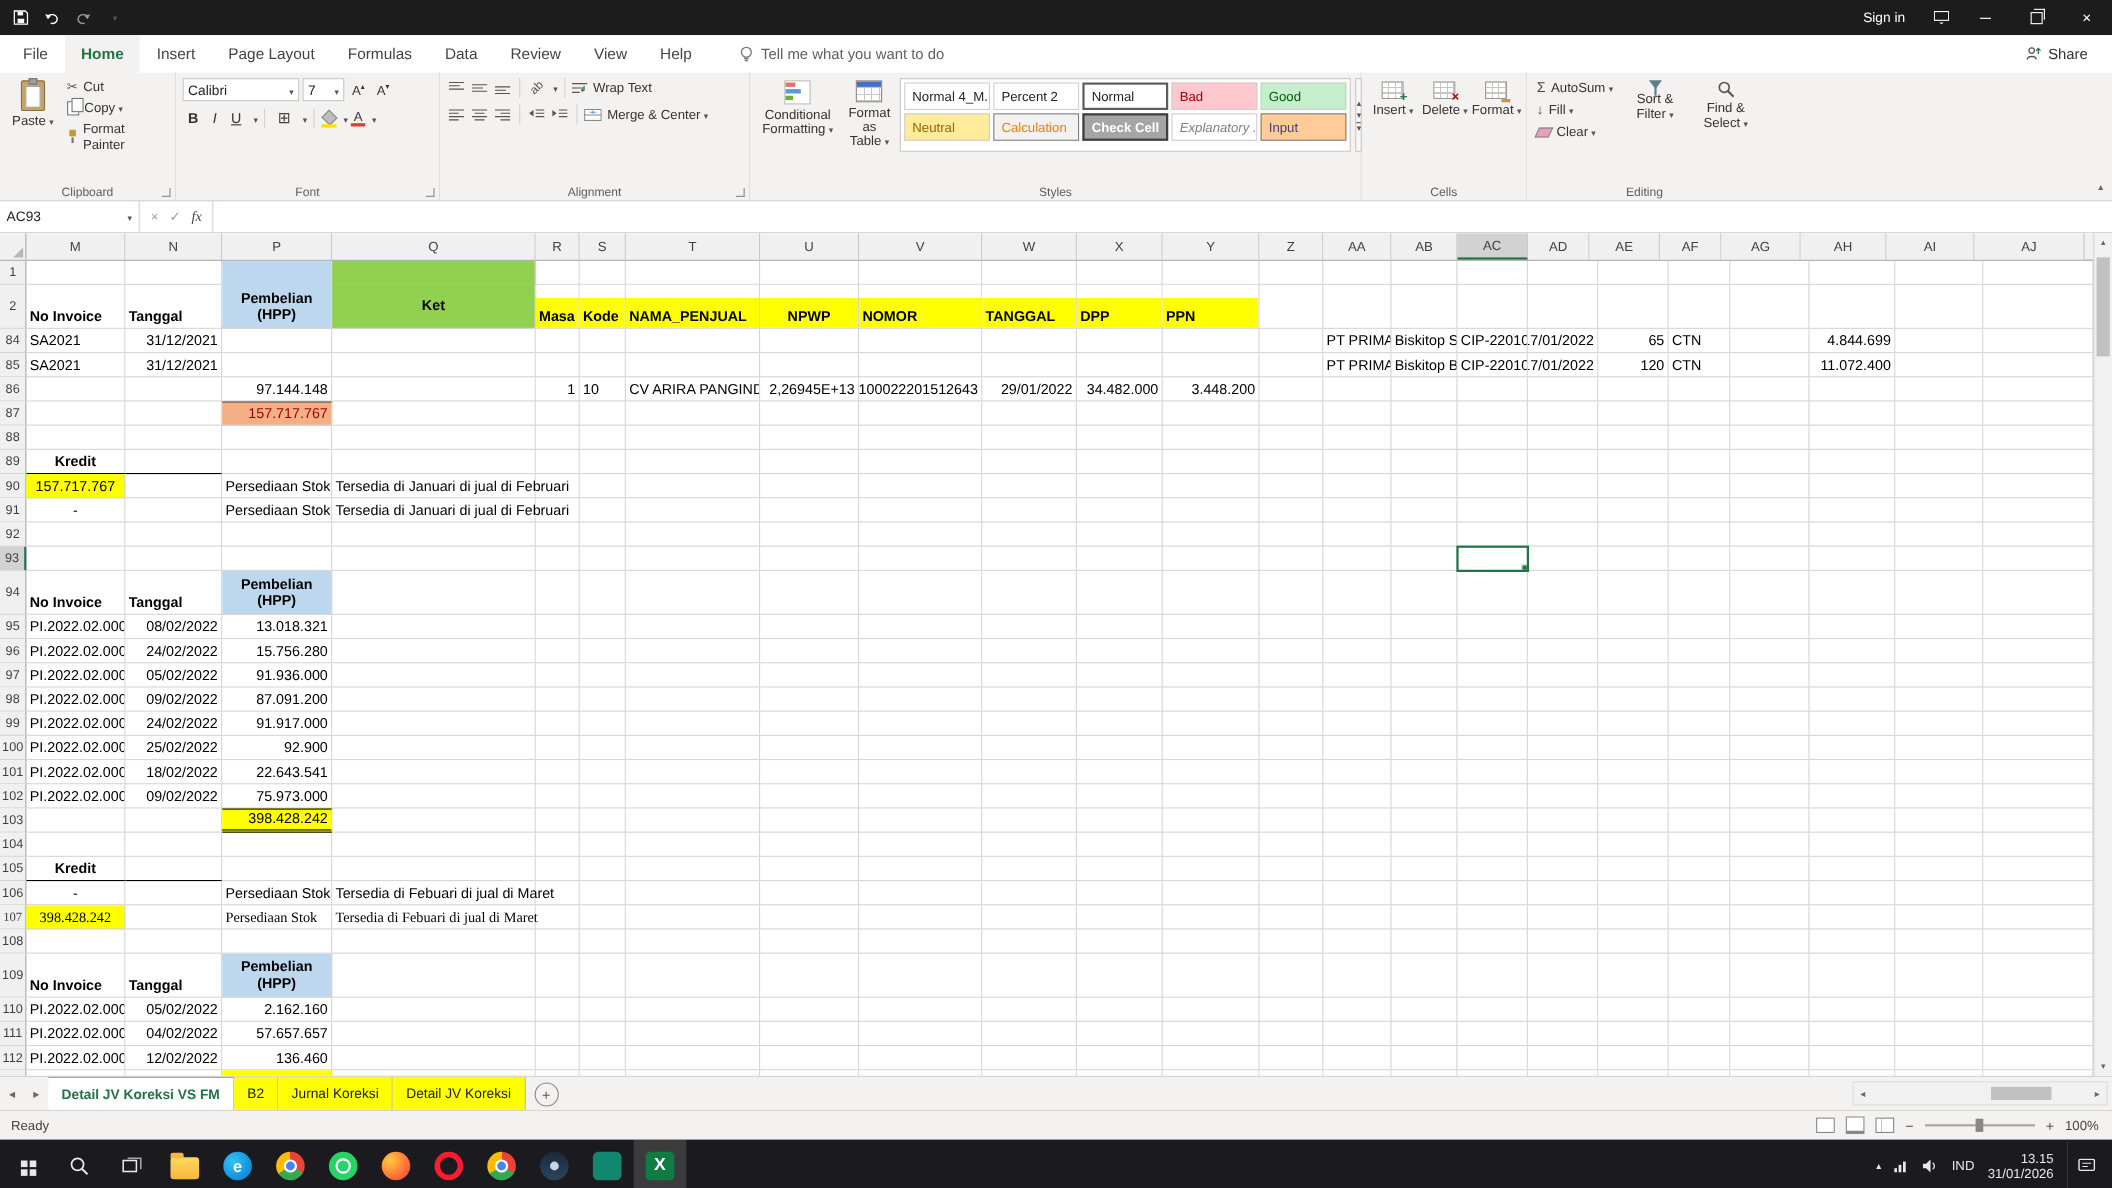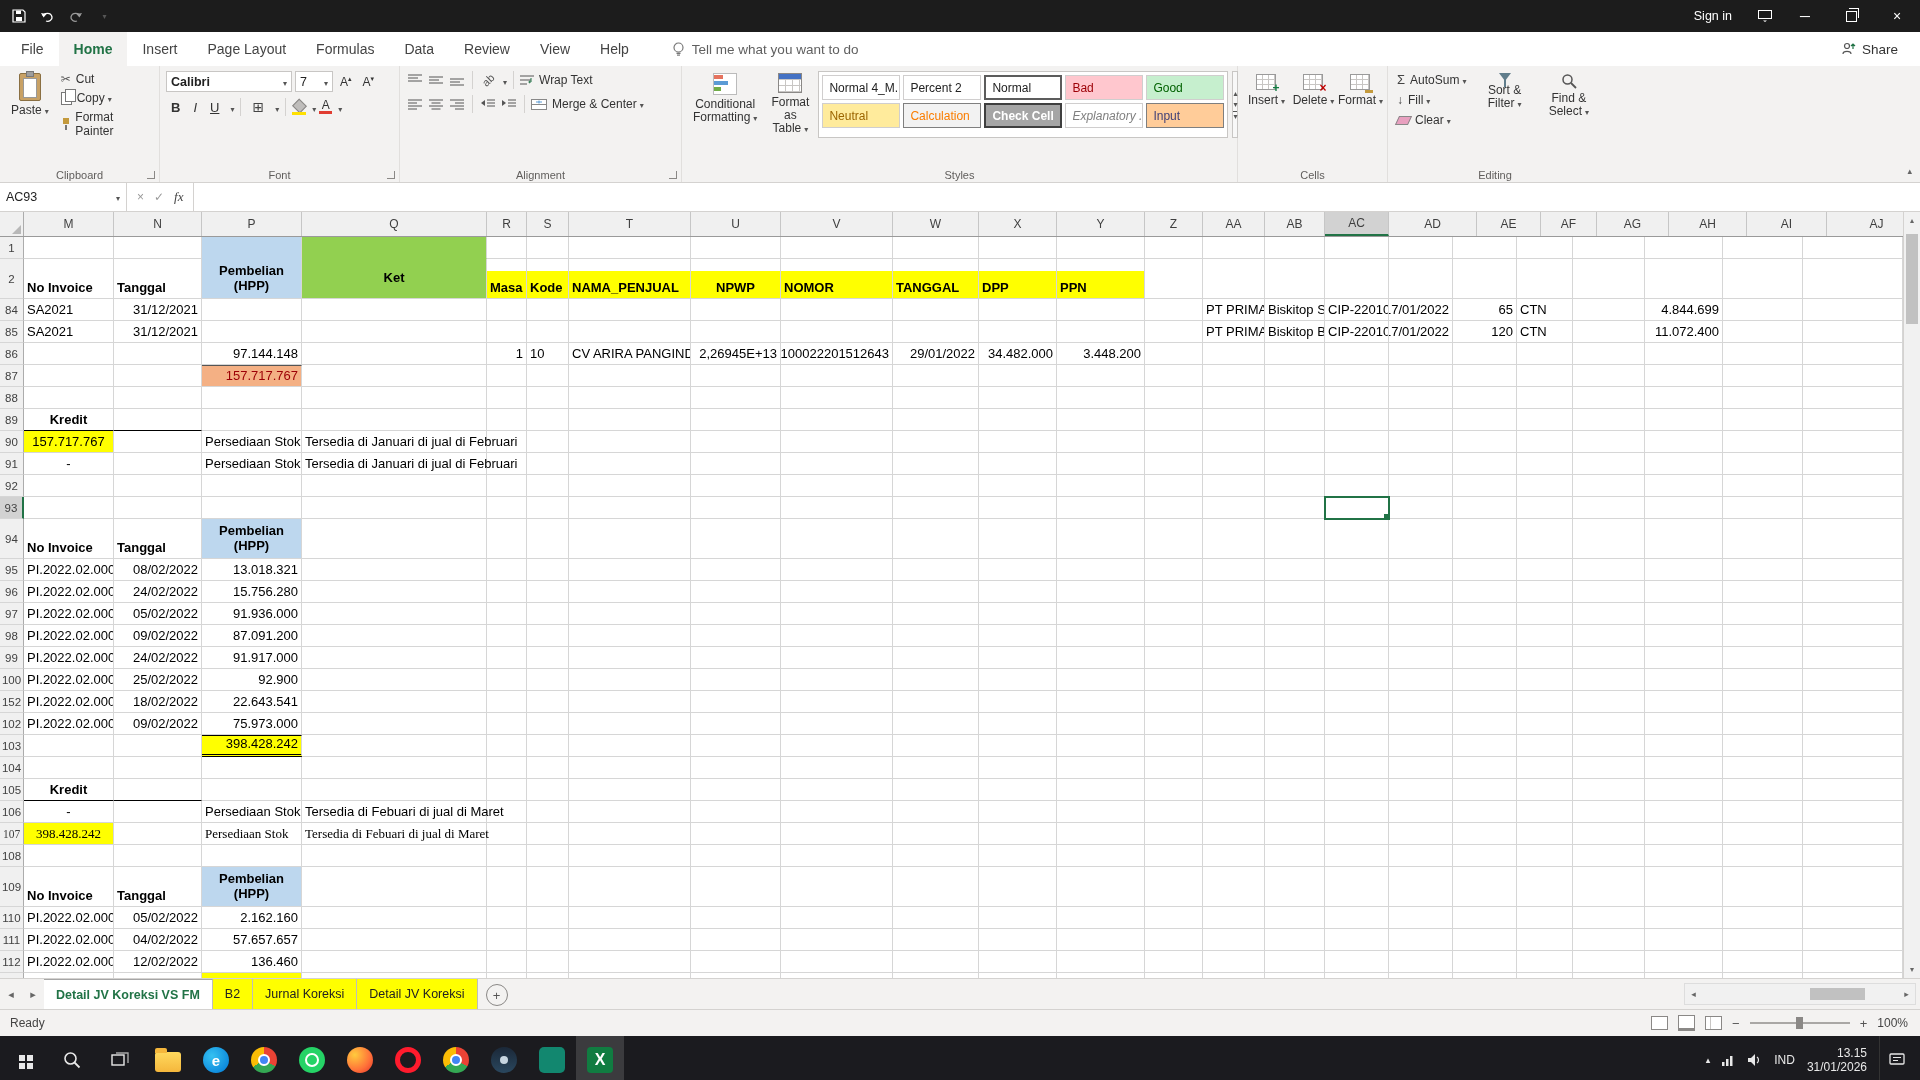--- a/index.html
+++ b/index.html
@@ -46,21 +46,21 @@
   .paste-ic::before{content:"";position:absolute;left:3px;top:4px;width:12px;height:18px;background:#fff;border:1px solid #999;}
   .paste-ic::after{content:"";position:absolute;left:6px;top:-3px;width:6px;height:4px;background:#9E9E9E;border:1px solid #777;}
   .smallcol{display:flex;flex-direction:column;gap:3px;}
   .smbtn{display:flex;align-items:center;gap:5px;font-size:12px;color:#333;padding:1px 3px;}
   .g-cut::before{content:"✂";font-size:12px;color:#555;}
   .copy-ic{width:9px;height:11px;border:1px solid #777;background:#fff;position:relative;display:inline-block;}
   .copy-ic::after{content:"";position:absolute;left:3px;top:-4px;width:9px;height:11px;border:1px solid #777;background:#fff;}
   .brush-ic{width:10px;height:12px;display:inline-block;position:relative;}
   .brush-ic::before{content:"";position:absolute;top:0;left:2px;width:6px;height:6px;background:#C49A3C;}
   .brush-ic::after{content:"";position:absolute;bottom:0;left:4px;width:2px;height:5px;background:#777;}
-  .fontname{width:126px;font-weight:bold;}.fontsize{width:38px;}
+  .fontname{width:106px;}.fontsize{width:38px;}
   .u-ic{text-decoration:underline;}
   .g-borders::before{content:"⊞";font-size:14px;color:#444;}
   .bucket-ic{width:14px;height:12px;display:inline-block;position:relative;}
   .bucket-ic::before{content:"";position:absolute;top:0;left:2px;width:9px;height:8px;background:#BFBDBB;transform:rotate(45deg);border:1px solid #8A8886;}
   .bucket-ic::after{content:"";position:absolute;bottom:-2px;left:0;width:14px;height:3px;background:#FFE000;}
   .fontcolor-ic{display:inline-flex;flex-direction:column;align-items:center;line-height:11px;font-size:12px;color:#333;}
   .fontcolor-ic i{display:block;width:13px;height:3px;background:#E03C31;}
   .alico{width:18px;height:16px;display:flex;align-items:center;justify-content:center;}
   .wrapbtn,.mergebtn{display:flex;align-items:center;gap:5px;font-size:12px;color:#333;}
   .orient-ic{font-size:11px;color:#555;transform:rotate(-45deg);display:inline-block;}
@@ -562,21 +562,21 @@
         <div class="colhdr" style="width: 122px;">T</div>
         <div class="colhdr" style="width: 90px;">U</div>
         <div class="colhdr" style="width: 112px;">V</div>
         <div class="colhdr" style="width: 86px;">W</div>
         <div class="colhdr" style="width: 78px;">X</div>
         <div class="colhdr" style="width: 88px;">Y</div>
         <div class="colhdr" style="width: 58px;">Z</div>
         <div class="colhdr" style="width: 62px;">AA</div>
         <div class="colhdr" style="width: 60px;">AB</div>
         <div class="colhdr sel" style="width: 64px;">AC</div>
-        <div class="colhdr" style="width: 88px;">AD</div>
+        <div class="colhdr" style="width: 56px;">AD</div>
         <div class="colhdr" style="width: 64px;">AE</div>
         <div class="colhdr" style="width: 56px;">AF</div>
         <div class="colhdr" style="width: 72px;">AG</div>
         <div class="colhdr" style="width: 78px;">AH</div>
         <div class="colhdr" style="width: 80px;">AI</div>
         <div class="colhdr" style="width: 100px;">AJ</div>
       </div>
     <div id="rows">
         <div class="grow" style="height: 22px;">
           <div class="rowhdr">1</div>
@@ -1068,21 +1068,21 @@
           <div class="cell" style="width: 64px;"></div>
           <div class="cell" style="width: 64px;"></div>
           <div class="cell" style="width: 64px;"></div>
           <div class="cell" style="width: 56px;"></div>
           <div class="cell" style="width: 72px;"></div>
           <div class="cell" style="width: 78px;"></div>
           <div class="cell" style="width: 80px;"></div>
           <div class="cell" style="width: 100px;"></div>
         </div>
         <div class="grow" style="height: 22px;">
-          <div class="rowhdr">152</div>
+          <div class="rowhdr">101</div>
           <div class="cell al-l" style="width: 90px;">PI.2022.02.00023</div>
           <div class="cell al-r" style="width: 88px;">18/02/2022</div>
           <div class="cell al-r" style="width: 100px;">22.643.541</div>
           <div class="cell" style="width: 185px;"></div>
           <div class="cell" style="width: 40px;"></div>
           <div class="cell" style="width: 42px;"></div>
           <div class="cell" style="width: 122px;"></div>
           <div class="cell" style="width: 90px;"></div>
           <div class="cell" style="width: 112px;"></div>
           <div class="cell" style="width: 86px;"></div>

